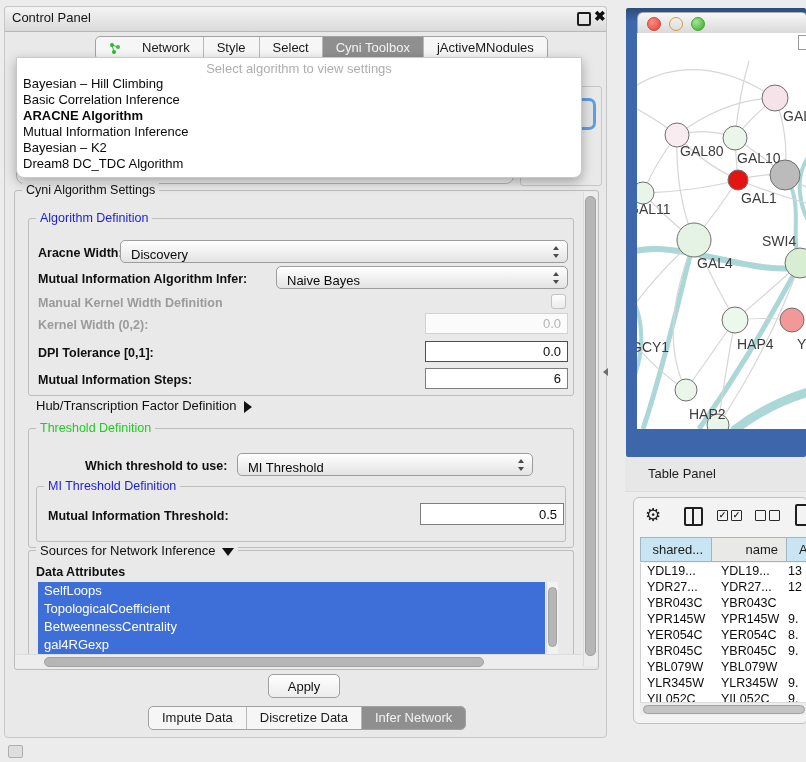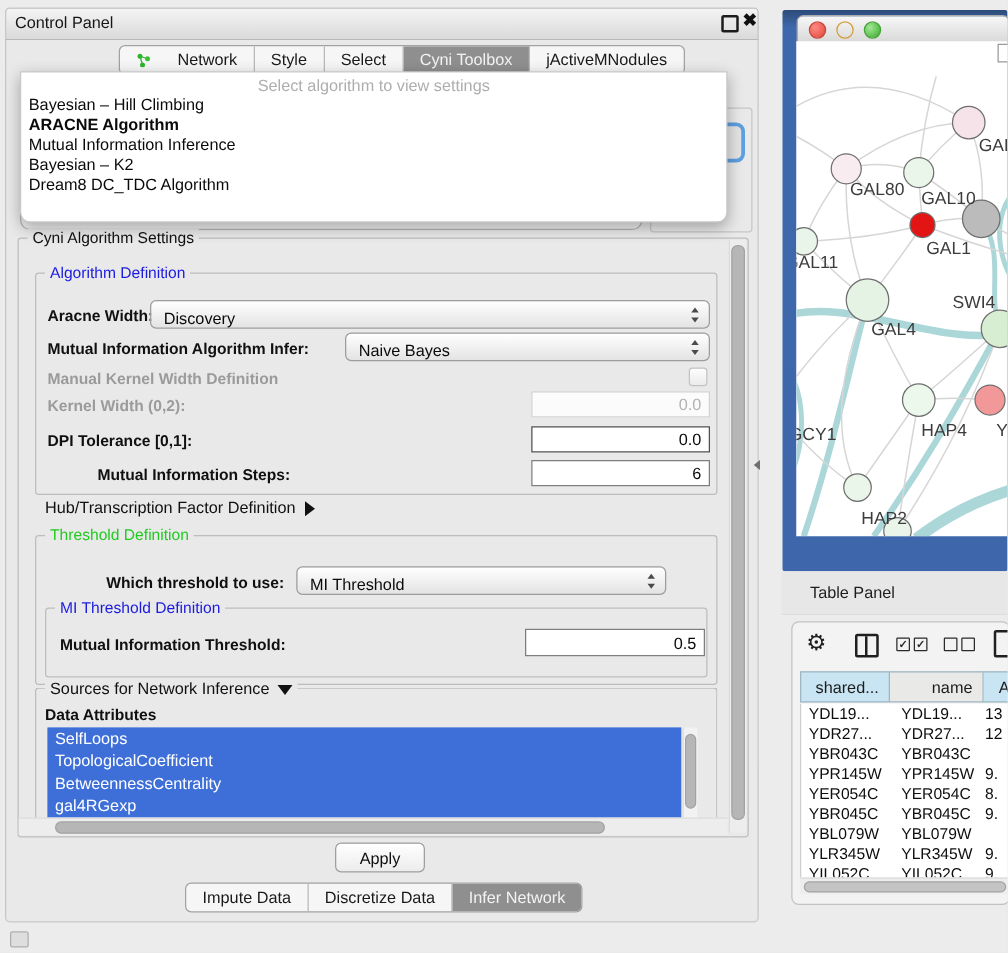--- a/index.html
+++ b/index.html
@@ -128,20 +128,21 @@
 </div>
 
 <div class="abs frag-group"></div>
 <div class="abs frag-ring"></div>
 <div class="abs frag-combo"></div>
 
 <div class="abs" id="popup">
   <div id="popup-header">Select algorithm to view settings</div>
   <div>
       <div class="dd-item">Bayesian – Hill Climbing</div>
+      <div class="dd-item">Basic Correlation Inference</div>
       <div class="dd-item bold">ARACNE Algorithm</div>
       <div class="dd-item">Mutual Information Inference</div>
       <div class="dd-item">Bayesian – K2</div>
       <div class="dd-item">Dream8 DC_TDC Algorithm</div>
     </div>
 </div>
 
 <div class="abs group" style="left:14px;top:190px;width:583px;height:478px;"></div>
 <span class="gtitle" style="left:22px;top:183px;">Cyni Algorithm Settings</span>
 
@@ -170,21 +171,21 @@
 <span class="lbl dis" style="left:38px;top:318px;">Kernel Width (0,2):</span>
 <div class="field dis" style="left:425px;top:313px;width:135px;height:19px;">
     <span>0.0</span>
   </div>
 
 <span class="lbl" style="left:38px;top:346px;">DPI Tolerance [0,1]:</span>
 <div class="field" style="left:425px;top:341px;width:135px;height:19px;border-color:#4f4f4f;">
     <span>0.0</span>
   </div>
 
-<span class="lbl" style="left:38px;top:373px;margin-left:40px;">Mutual Information Steps:</span>
+<span class="lbl" style="left:38px;top:373px;">Mutual Information Steps:</span>
 <div class="field" style="left:425px;top:368px;width:135px;height:19px;">
     <span>6</span>
   </div>
 
 <span class="lbl plain" style="left:36px;top:398px;">
   <span>Hub/Transcription Factor Definition</span><span class="tri-right"></span>
 </span>
 
 <div class="abs group" style="left:28px;top:428px;width:544px;height:118px;"></div>
 <span class="gtitle green" style="left:36px;top:421px;">Threshold Definition</span>

